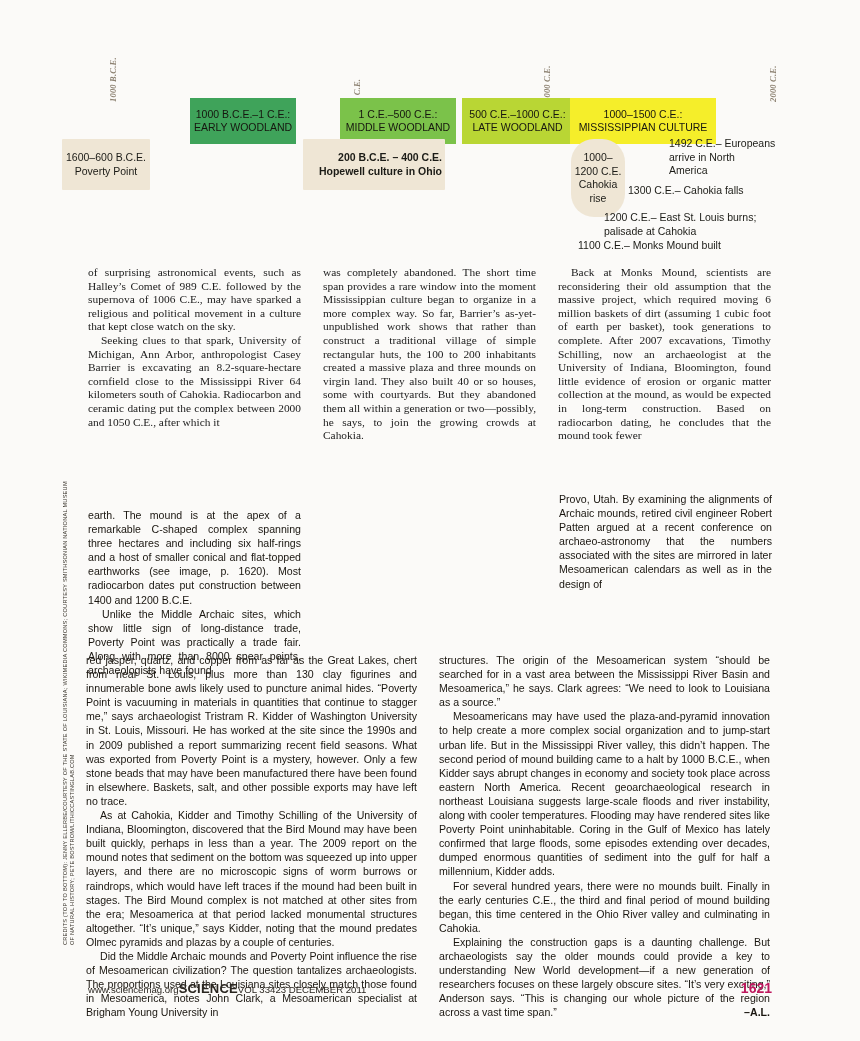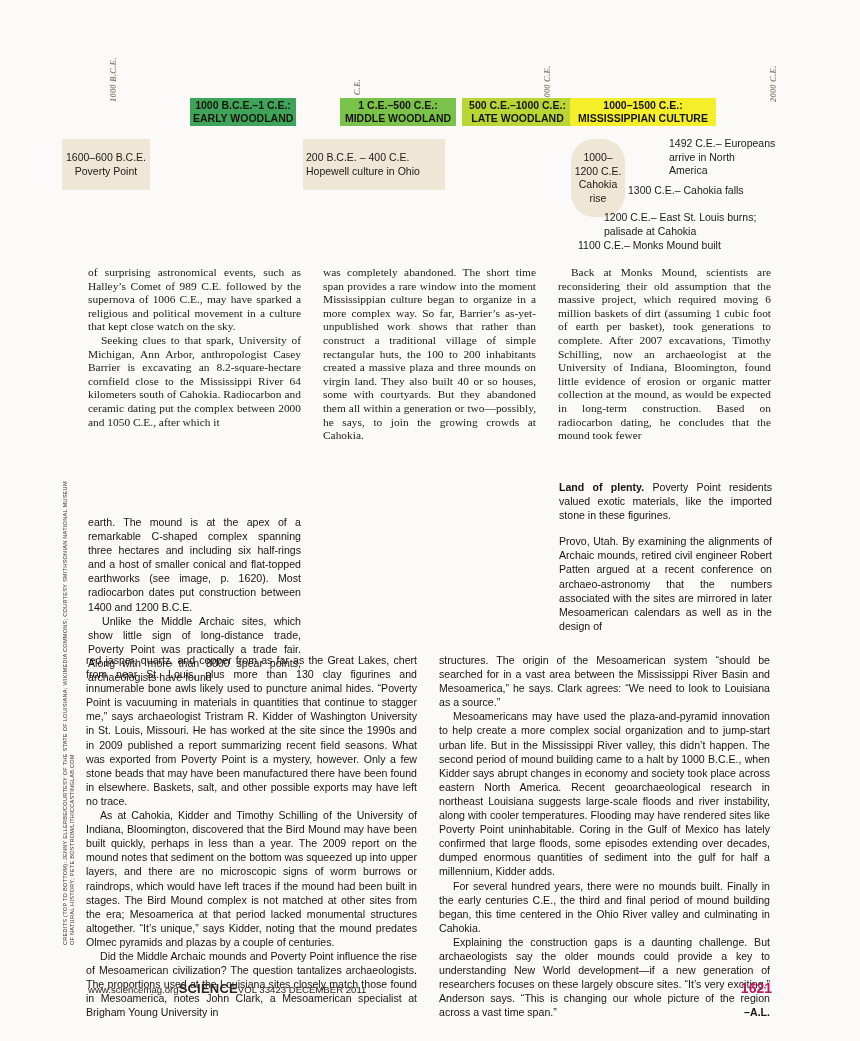--- a/index.html
+++ b/index.html
@@ -37,25 +37,25 @@
     font-size: 8.5px;
     letter-spacing: 0.2px;
     color: #8d8272;
     white-space: nowrap;
     transform-origin: left bottom;
     transform: rotate(-90deg);
   }
   .era {
     position: absolute;
     font-size: 10.5px;
-    font-weight: bold;
+    font-weight: normal;
     line-height: 13px;
     text-align: center;
     color: #16160f;
-    padding: 1px 3px;
+    padding: 10px 3px;
     white-space: nowrap;
   }
   .era .l2 { display: block; }
   .event {
     position: absolute;
     font-size: 10.5px;
     line-height: 13.5px;
     color: #1b1b16;
     white-space: nowrap;
   }
@@ -94,21 +94,21 @@
     position: absolute;
     font-family: "Liberation Sans", sans-serif;
     font-size: 10.6px;
     line-height: 14.1px;
     color: #19150f;
     text-align: justify;
   }
   .sans-block p { margin: 0; }
   .sans-block p.indent { text-indent: 14px; }
 
-  #left-narrow  { left: 88px;  top: 508px; width: 213px; margin-top: 7px; }
+  #left-narrow  { left: 88px;  top: 508px; width: 213px; }
   #right-narrow { left: 559px; top: 480px; width: 213px; }
   #full-width   { left: 86px;  top: 653px; width: 684px; }
 
   .caption-lead { font-weight: bold; }
 
   .sign-off {
     font-weight: bold;
     float: right;
   }
 
@@ -159,21 +159,21 @@
       <div class="axis-tick" style="left: 552px; top: 92px;">1000 C.E.</div>
       <div class="axis-tick" style="left: 778px; top: 92px;">2000 C.E.</div>
       <div class="era" style="left: 190px; top: 98px; width: 100px; background: rgb(63, 163, 90);"><span class="l1">1000 B.C.E.–1 C.E.:</span><span class="l2">EARLY WOODLAND</span></div>
       <div class="era" style="left: 340px; top: 98px; width: 110px; background: rgb(123, 194, 74);"><span class="l1">1 C.E.–500 C.E.:</span><span class="l2">MIDDLE WOODLAND</span></div>
       <div class="era" style="left: 462px; top: 98px; width: 105px; background: rgb(185, 214, 52);"><span class="l1">500 C.E.–1000 C.E.:</span><span class="l2">LATE WOODLAND</span></div>
       <div class="era" style="left: 570px; top: 98px; width: 140px; background: rgb(245, 238, 42);"><span class="l1">1000–1500 C.E.:</span><span class="l2">MISSISSIPPIAN CULTURE</span></div>
       <div class="event tan" style="left: 62px; top: 139px; width: 82px; text-align: center;">
         <span class="ln">1600–600 B.C.E.</span>
         <span class="ln">Poverty Point</span>
       </div>
-      <div class="event tan" style="left: 303px; top: 139px; width: 136px; text-align: left;">
+      <div class="event tan" style="left: 303px; top: 139px; width: 136px; text-align: right; font-weight: bold;">
         <span class="ln">200 B.C.E. – 400 C.E.</span>
         <span class="ln">Hopewell culture in Ohio</span>
       </div>
       <div class="event tan" style="left: 571px; top: 139px; width: 48px; text-align: center; border-radius: 23px;">
         <span class="ln">1000–</span>
         <span class="ln">1200 C.E.</span>
         <span class="ln">Cahokia</span>
         <span class="ln">rise</span>
       </div>
       <div class="event plain" style="left: 669px; top: 137px; width: 170px; text-align: left;">
@@ -205,23 +205,20 @@
         <p class="indent">Back at Monks Mound, scientists are reconsidering their old assumption that the massive project, which required moving 6 million baskets of dirt (assuming 1 cubic foot of earth per basket), took generations to complete. After 2007 excavations, Timothy Schilling, now an archaeologist at the University of Indiana, Bloomington, found little evidence of erosion or organic matter collection at the mound, as would be expected in long-term construction. Based on radiocarbon dating, he concludes that the mound took fewer</p>
       </div>
     </div>
 
   <div class="sans-block" id="left-narrow">
       <p>earth. The mound is at the apex of a remarkable C-shaped complex spanning three hectares and including six half-rings and a host of smaller conical and flat-topped earthworks (see image, p. 1620). Most radiocarbon dates put construction between 1400 and 1200 B.C.E.</p>
       <p class="indent">Unlike the Middle Archaic sites, which show little sign of long-distance trade, Poverty Point was practically a trade fair. Along with more than 8000 spear points, archaeologists have found</p>
     </div>
 
   <div class="sans-block" id="right-narrow">
-    <p>
-      <span class="caption-lead">Land of plenty.</span><span> Poverty Point residents valued exotic materials, like the imported stone in these figurines.</span>
-    </p>
     <p style="height:12px"></p>
     <div id="right-narrow-body">
         <p>Provo, Utah. By examining the alignments of Archaic mounds, retired civil engineer Robert Patten argued at a recent conference on archaeo-astronomy that the numbers associated with the sites are mirrored in later Mesoamerican calendars as well as in the design of</p>
       </div>
   </div>
 
   <div class="sans-block" id="full-width">
     <div style="display:flex; gap:22px;">
       <div style="width:331px" id="fw-left">
           <p>red jasper, quartz, and copper from as far as the Great Lakes, chert from near St. Louis, plus more than 130 clay figurines and innumerable bone awls likely used to puncture animal hides. “Poverty Point is vacuuming in materials in quantities that continue to stagger me,” says archaeologist Tristram R. Kidder of Washington University in St. Louis, Missouri. He has worked at the site since the 1990s and in 2009 published a report summarizing recent field seasons. What was exported from Poverty Point is a mystery, however. Only a few stone beads that may have been manufactured there have been found in elsewhere. Baskets, salt, and other possible exports may have left no trace.</p>

